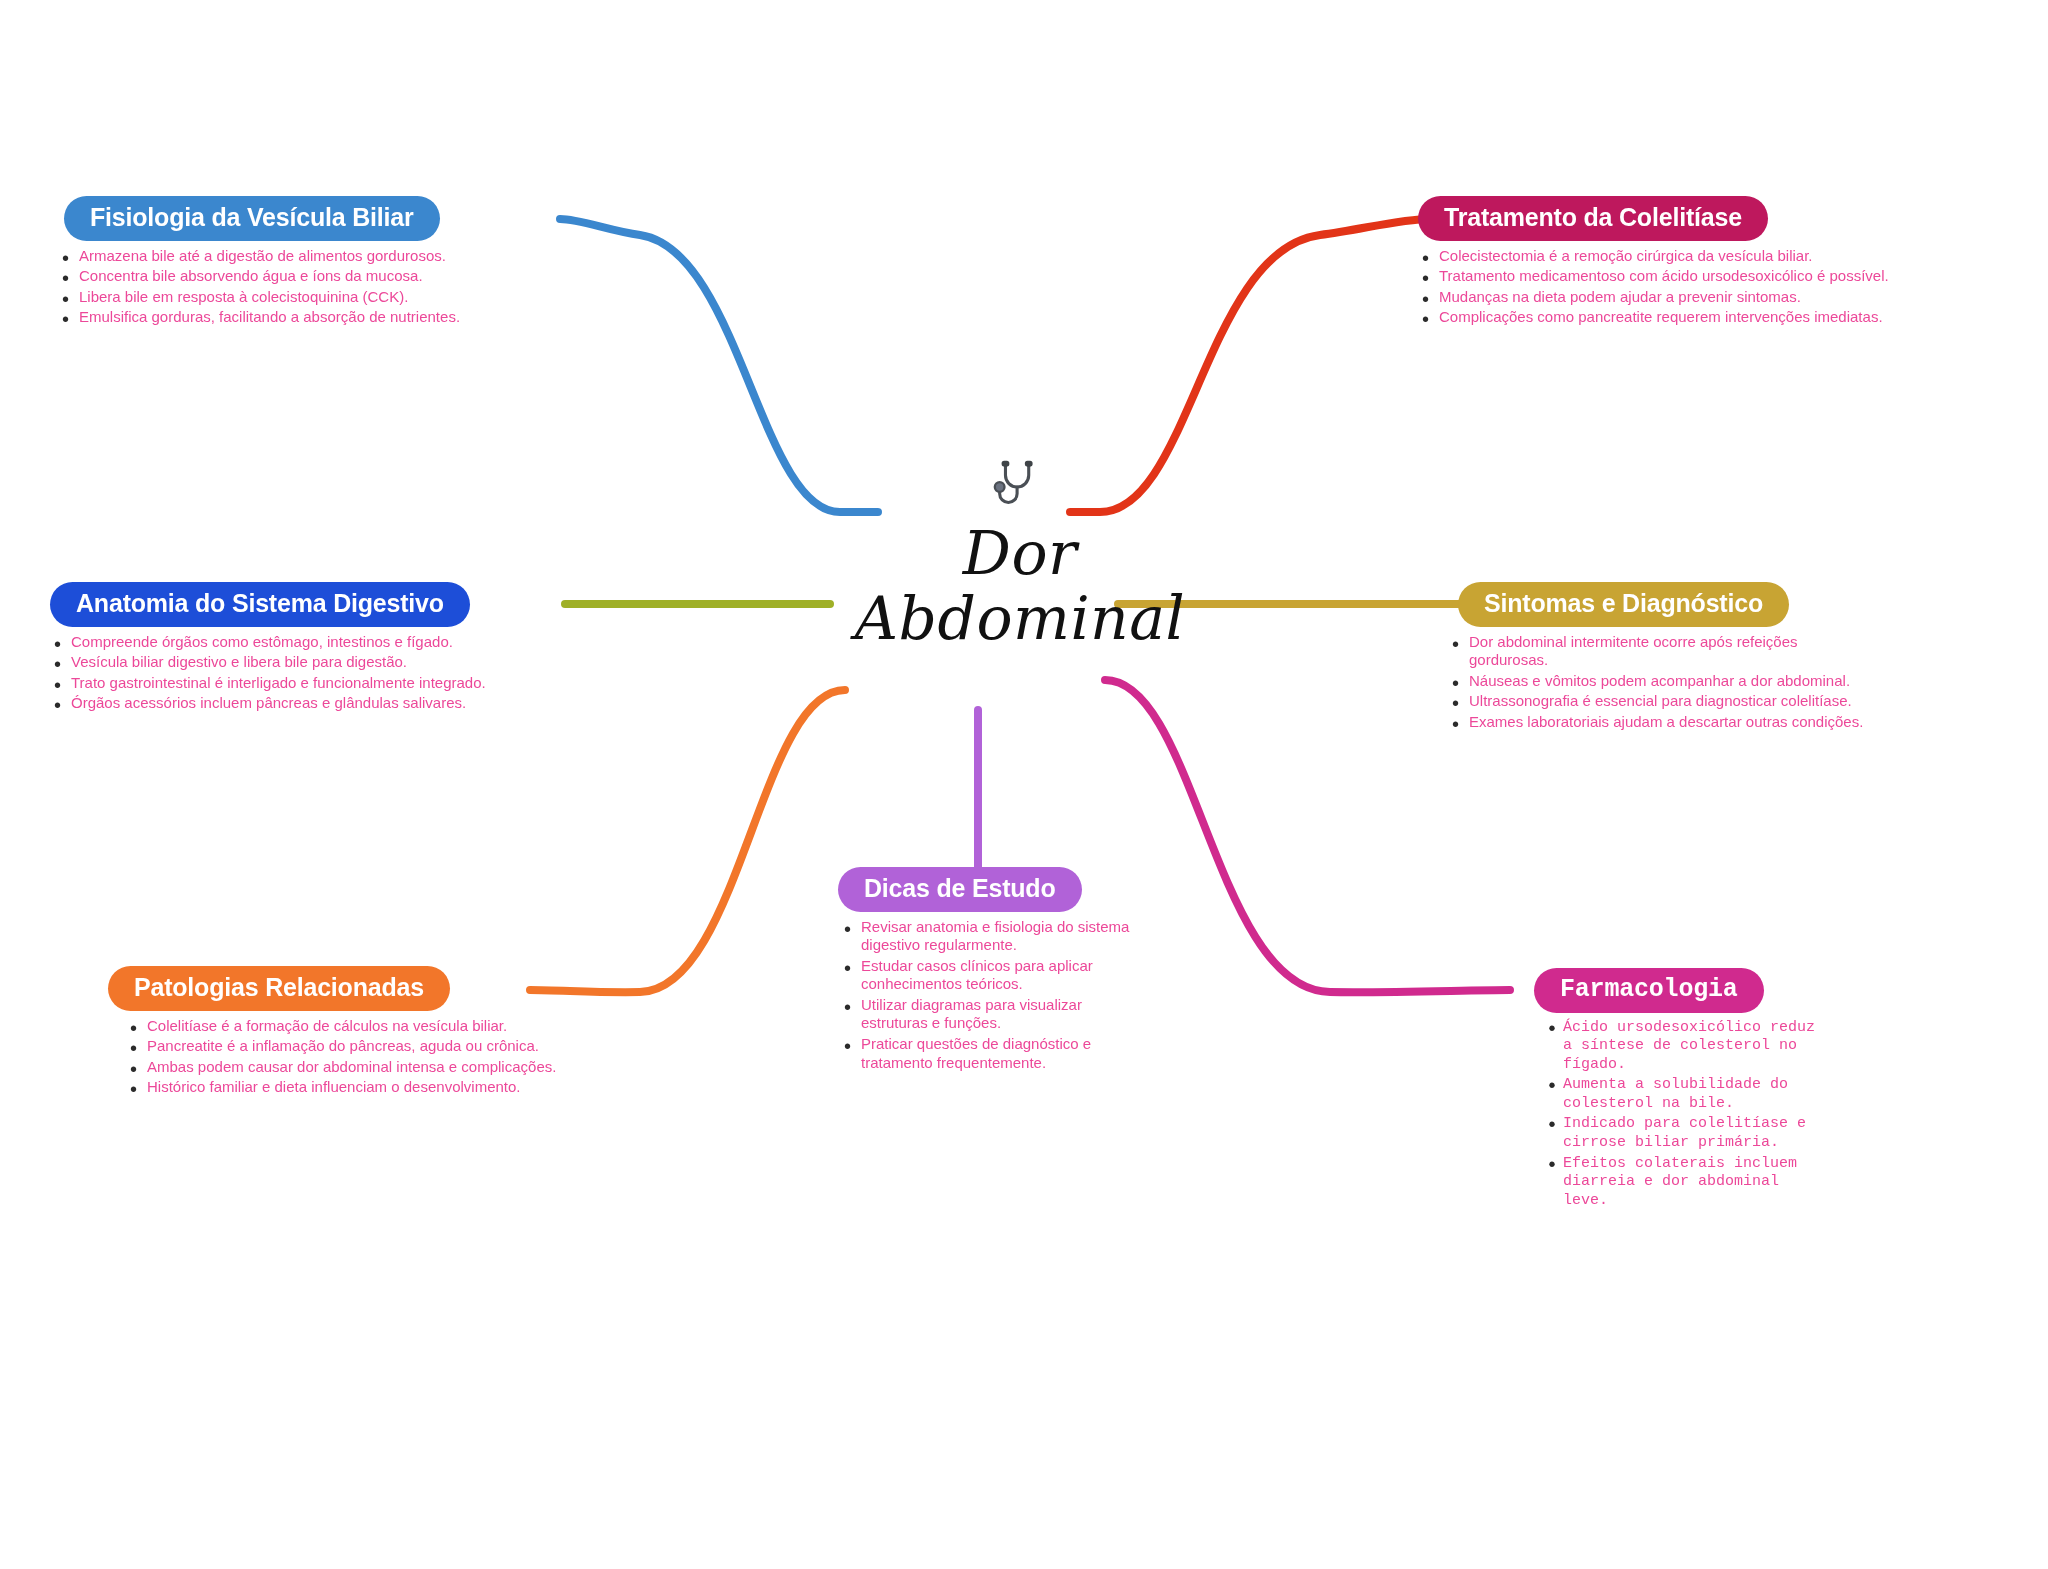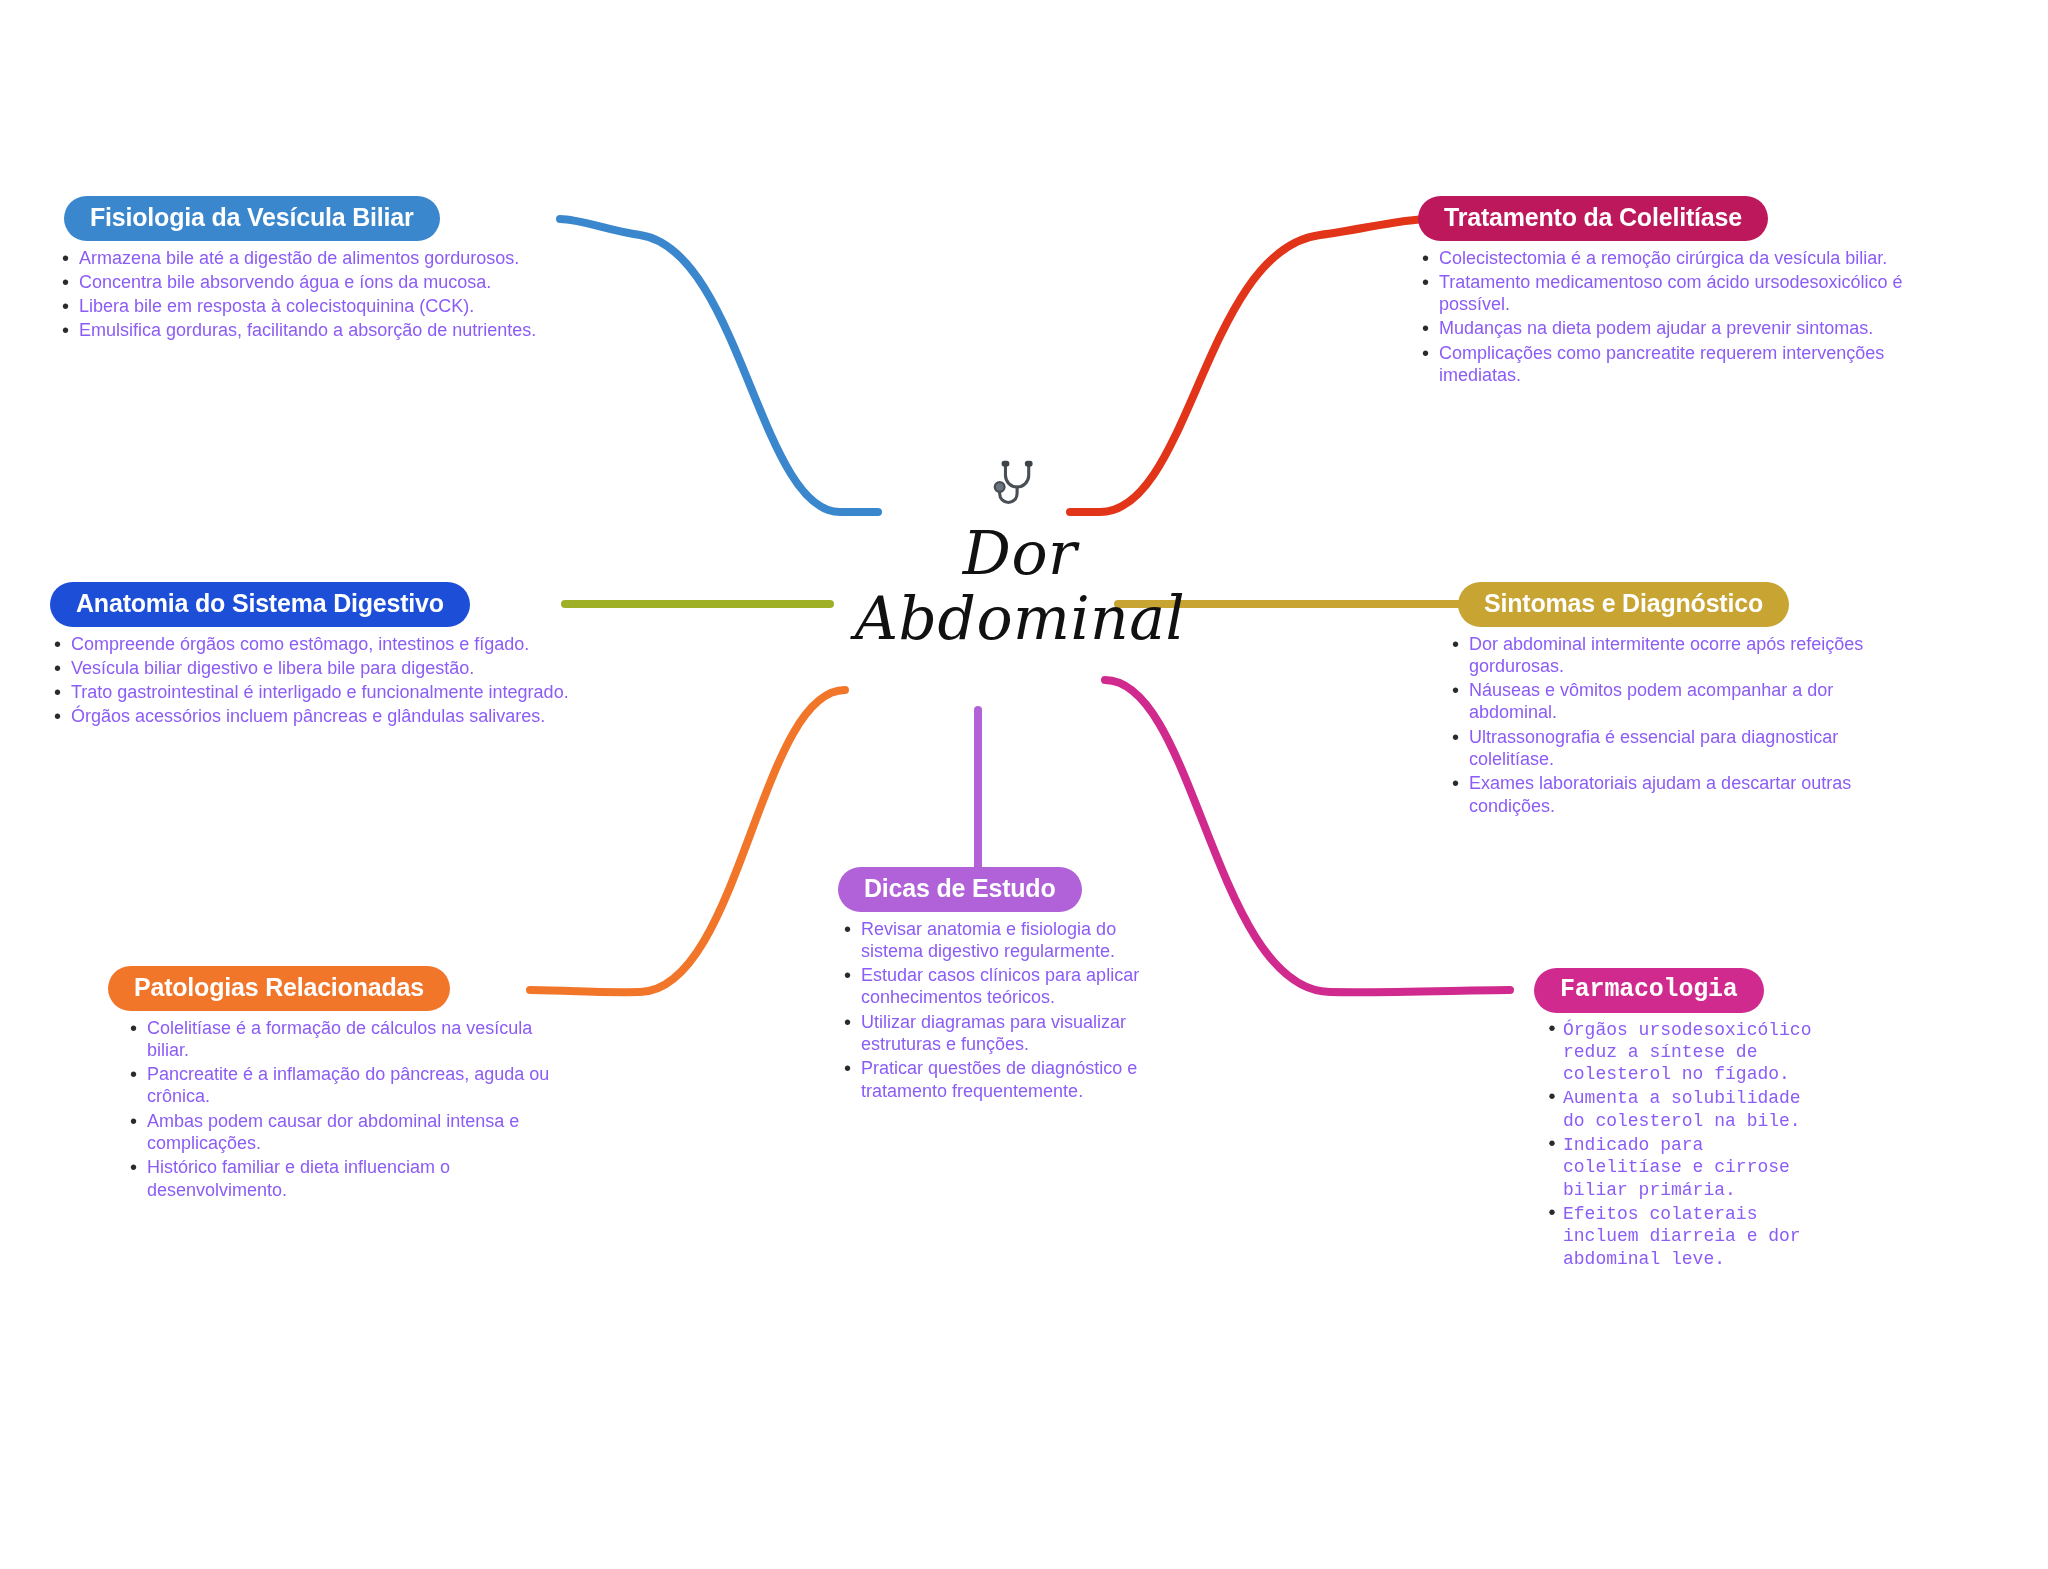--- a/index.html
+++ b/index.html
@@ -75,22 +75,22 @@
   }
   .bullets {
     list-style: none;
     margin: 6px 0 0 0;
     padding: 0;
   }
   .bullets li {
     position: relative;
     padding-left: 21px;
     margin-bottom: 2px;
-    color: #8b5cf6;
-    font-size: 18px;
+    color: #ec4899;
+    font-size: 15px;
     line-height: 1.24;
   }
   .bullets li::before {
     content: "•";
     position: absolute;
     left: 4px;
     top: -1px;
     color: #2b2b2b;
     font-size: 20px;
   }
@@ -205,20 +205,20 @@
       <li>Revisar anatomia e fisiologia do sistema digestivo regularmente.</li>
       <li>Estudar casos clínicos para aplicar conhecimentos teóricos.</li>
       <li>Utilizar diagramas para visualizar estruturas e funções.</li>
       <li>Praticar questões de diagnóstico e tratamento frequentemente.</li>
     </ul>
   </div>
 
   <div class="branch" id="b-farmacologia">
     <div class="pill" style="background: rgb(208, 42, 142);">Farmacologia</div>
     <ul class="bullets">
-      <li>Órgãos ursodesoxicólico reduz a síntese de colesterol no fígado.</li>
+      <li>Ácido ursodesoxicólico reduz a síntese de colesterol no fígado.</li>
       <li>Aumenta a solubilidade do colesterol na bile.</li>
       <li>Indicado para colelitíase e cirrose biliar primária.</li>
       <li>Efeitos colaterais incluem diarreia e dor abdominal leve.</li>
     </ul>
   </div>
 
 </div>
 
 </body></html>

